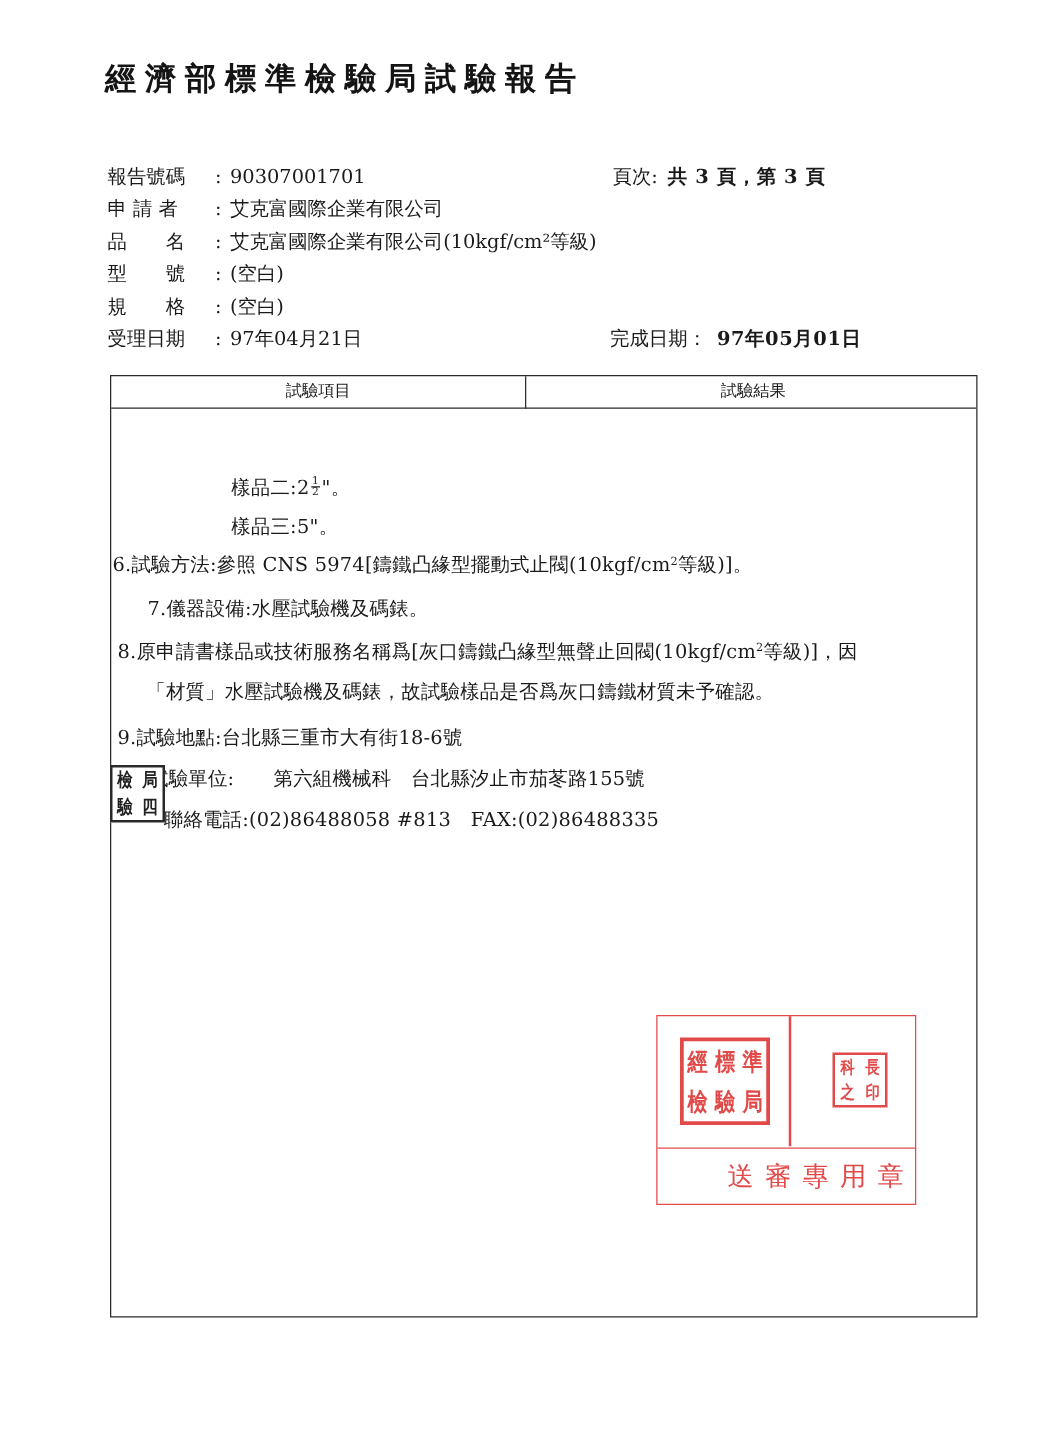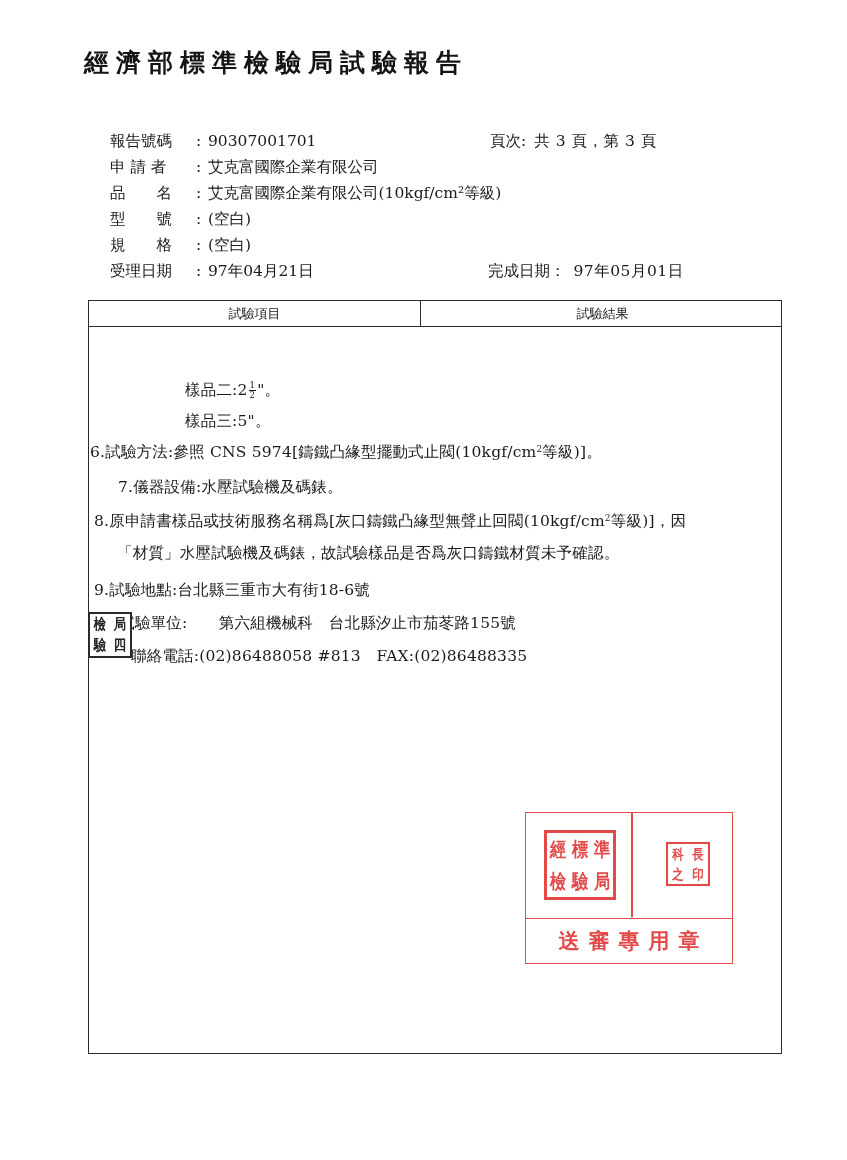--- a/index.html
+++ b/index.html
@@ -47,37 +47,36 @@
   .meta-row {
     position: relative;
     height: 26px;
     line-height: 26px;
     white-space: nowrap;
   }
   .meta-label {
     display: inline-block;
     width: 86px;
     letter-spacing: 0px;
-    margin-left: 24px;
   }
   .meta-colon {
     display: inline-block;
     width: 12px;
   }
   .meta-value {
     display: inline-block;
   }
   .meta-right {
     position: absolute;
     left: 404px;
     top: 0;
     white-space: nowrap;
   }
   .meta-right .rlabel { margin-right: 8px; }
-  .meta-right .rvalue { letter-spacing: 0.5px; }
+  .meta-right .rvalue { letter-spacing: 0.5px; font-weight: bold; }
 
   sup.sq {
     font-size: 9px;
     vertical-align: 5px;
     line-height: 0;
   }
 
   
   .report-table {
     position: absolute;
@@ -230,23 +229,23 @@
     align-items: center;
     justify-content: center;
     font-size: 12px;
     font-weight: 700;
     color: #e24a4a;
     transform: scale(0.95, 1.15);
   }
   .stamp-caption {
     height: 44px;
     line-height: 44px;
-    text-align: center;
+    text-align: right;
     font-size: 21px;
-    font-weight: 700;
+    font-weight: 400;
     letter-spacing: 9px;
     text-indent: 9px;
     color: #e24a4a;
     font-family: "DejaVu Serif", serif;
   }
 </style>
 </head>
 <body>
 
 <div class="page">

